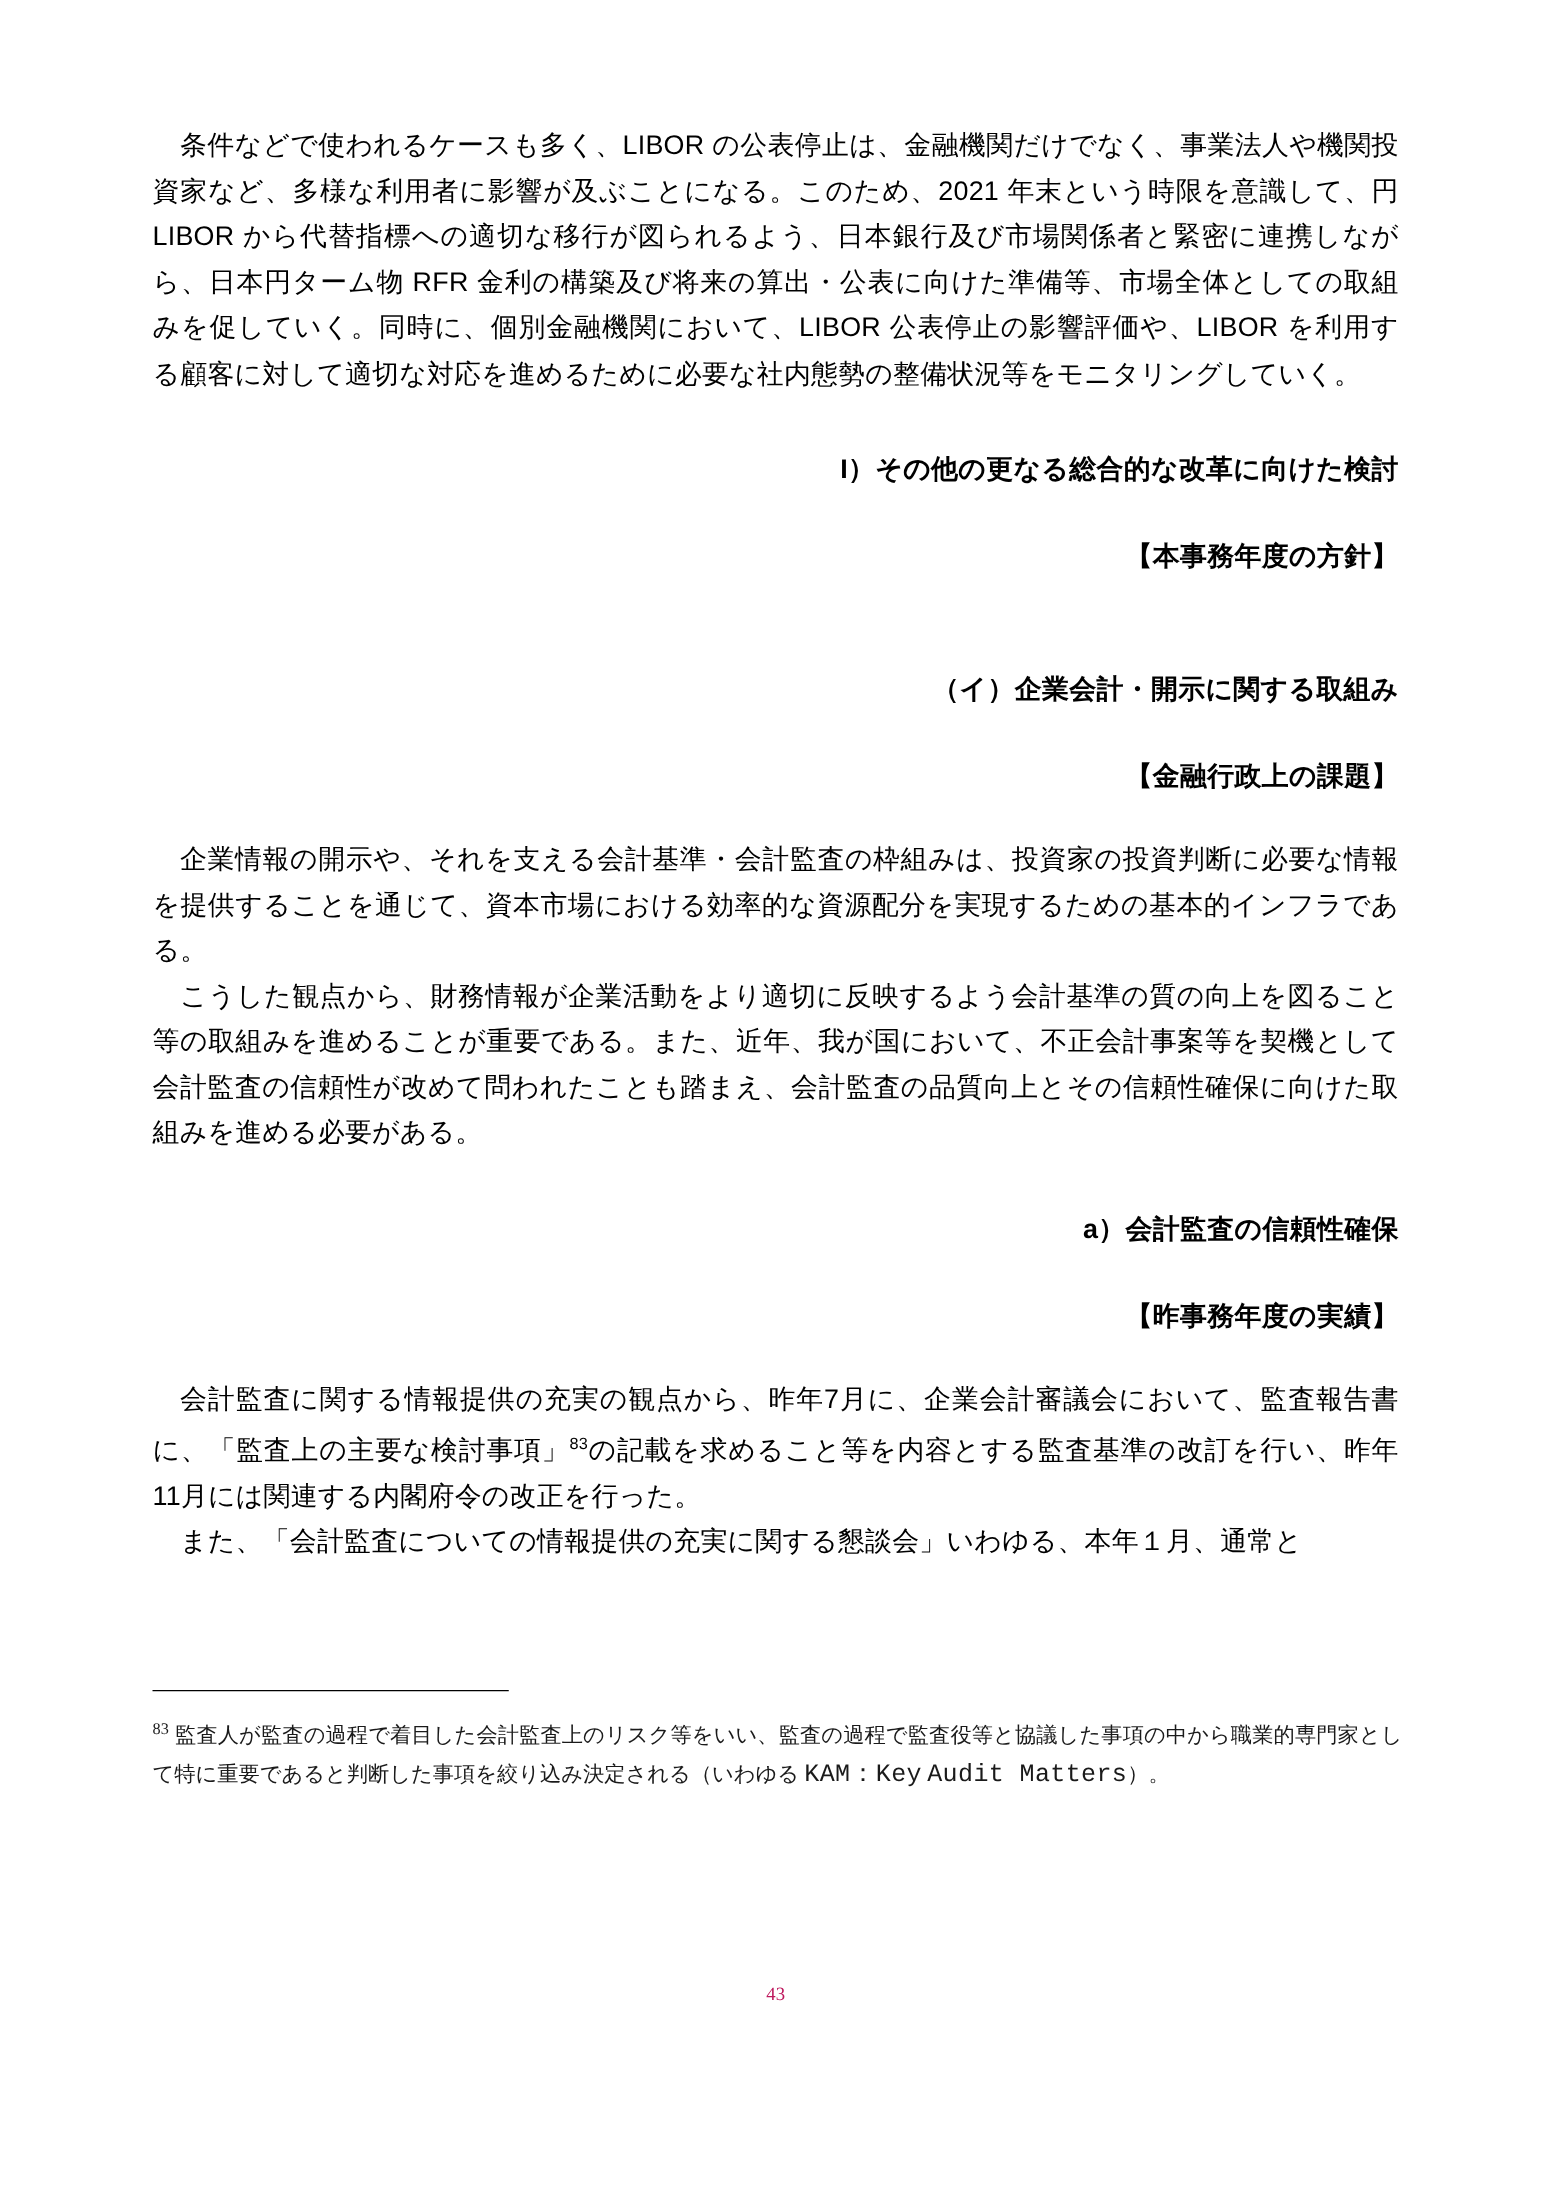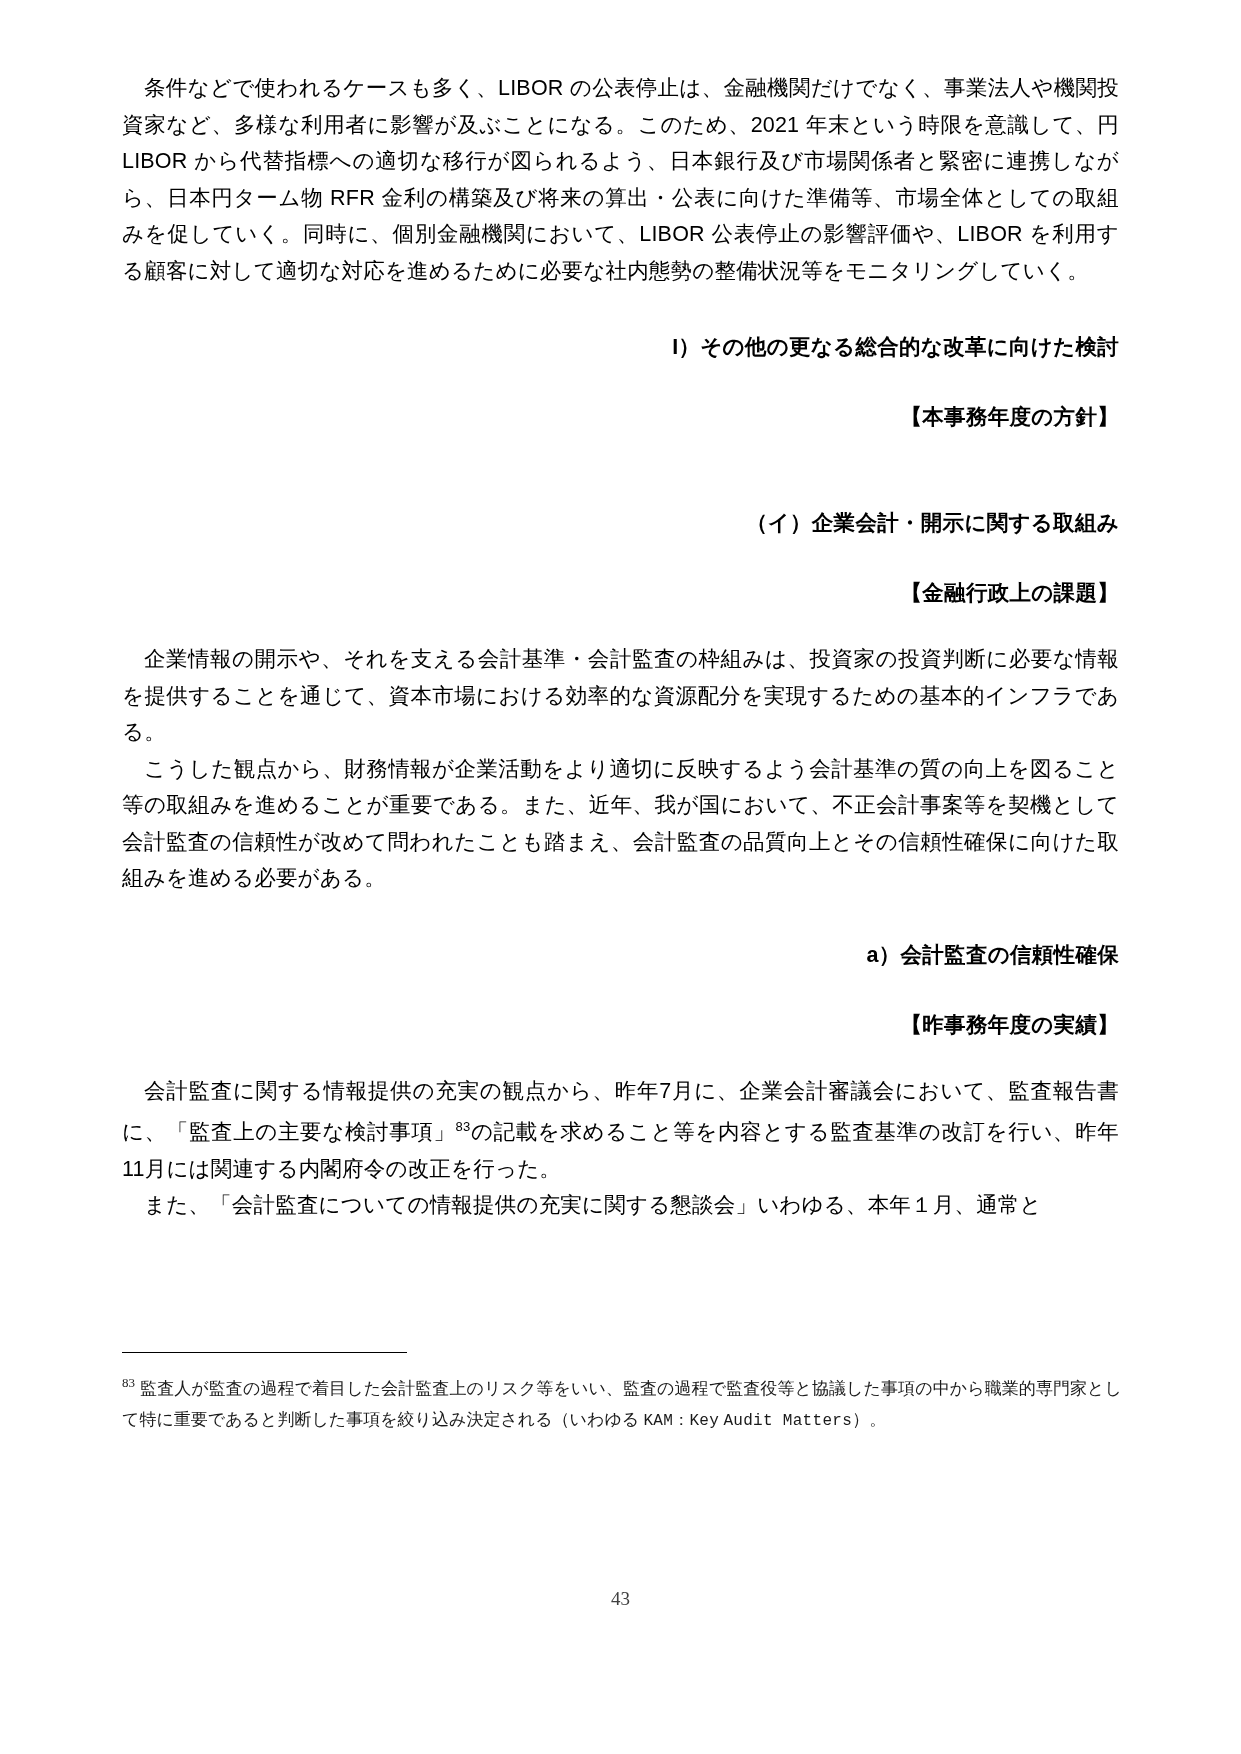--- a/index.html
+++ b/index.html
@@ -14,21 +14,21 @@
     color: #000000;
     position: relative;
     overflow: hidden;
   }
   .page {
     position: absolute;
     top: 0; left: 0;
     width: 1241px;
     height: 1754px;
     box-sizing: border-box;
-    padding: 70px 122px 0 122px;
+    padding: 98px 122px 0 122px;
   }
   .body-text {
     font-size: 21.5px;
     line-height: 36.5px;
     text-align: justify;
     text-justify: inter-character;
     letter-spacing: 0.2px;
     margin: 0;
   }
   .indent1 {
@@ -72,36 +72,36 @@
     margin: 0;
     text-align: justify;
   }
   .footnote-num {
     font-size: 13px;
     vertical-align: super;
     margin-right: 5px;
   }
   .fn-mono {
     font-family: "Liberation Mono", monospace;
-    font-size: 16px;
+    font-size: 20px;
     letter-spacing: 0.3px;
   }
   .sup {
     font-size: 13px;
     vertical-align: super;
   }
   .page-number {
     position: absolute;
     left: 0;
     top: 1588px;
     width: 1241px;
     text-align: center;
     font-family: "Liberation Serif", serif;
-    font-size: 19px;
-    color: #404040;
+    font-size: 15px;
+    color: #be185d;
   }
 </style>
 </head>
 <body>
 
 <div class="page">
 
   <p class="body-text indent1">条件などで使われるケースも多く、LIBOR の公表停止は、金融機関だけでなく、事業法人や機関投資家など、多様な利用者に影響が及ぶことになる。このため、2021 年末という時限を意識して、円 LIBOR から代替指標への適切な移行が図られるよう、日本銀行及び市場関係者と緊密に連携しながら、日本円ターム物 RFR 金利の構築及び将来の算出・公表に向けた準備等、市場全体としての取組みを促していく。同時に、個別金融機関において、LIBOR 公表停止の影響評価や、LIBOR を利用する顧客に対して適切な対応を進めるために必要な社内態勢の整備状況等をモニタリングしていく。</p>
 
   <div class="gap-xl"></div>

